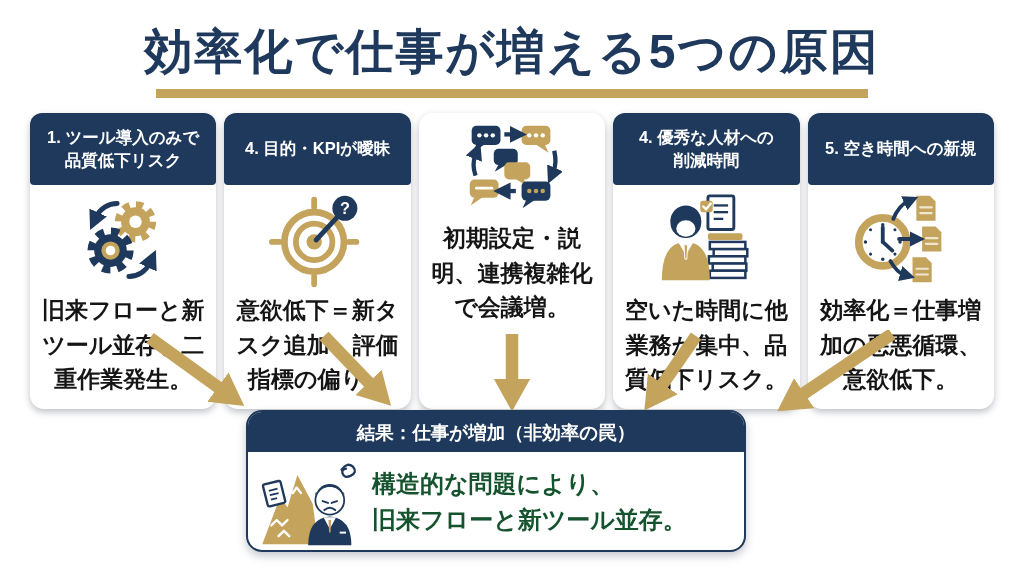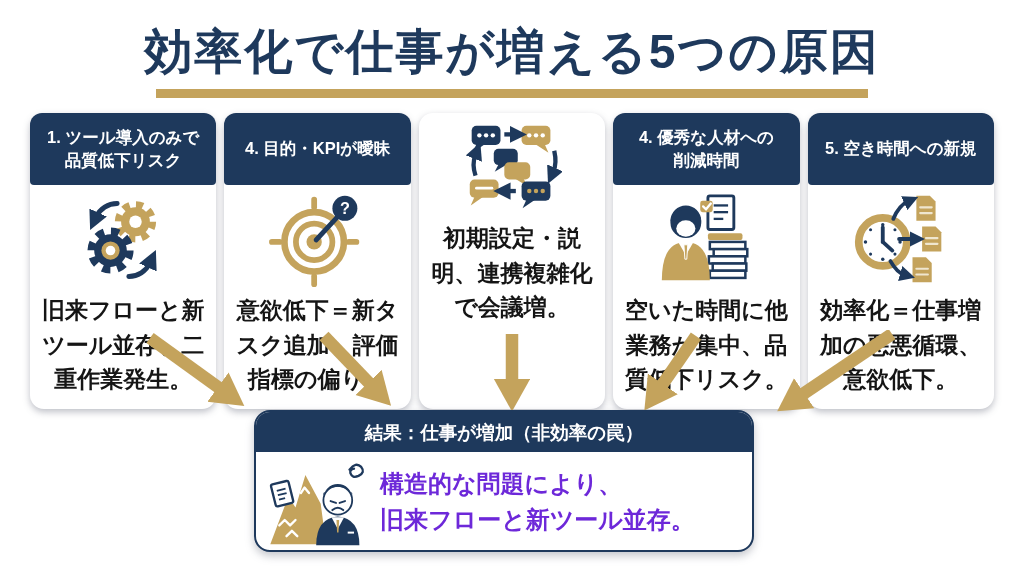--- a/index.html
+++ b/index.html
@@ -34,31 +34,31 @@
   .card-body{display:flex;flex-direction:column;align-items:center;padding:4px 7px 12px;}
   .icon-wrap{height:102px;display:flex;align-items:center;justify-content:center;}
   .card-text{
     margin:2px 0 0;font-size:23px;font-weight:700;color:#151515;
     line-height:1.5;text-align:center;
   }
   
   .arrows-svg{position:absolute;left:0;top:330px;}
   
   .result{
-    position:absolute;left:254px;top:410px;width:500px;height:142px;
+    position:absolute;left:246px;top:410px;width:500px;height:142px;
     border:2.5px solid var(--navy);border-radius:16px;overflow:hidden;background:#fff;
     box-shadow:0 4px 9px rgba(110,115,130,.4);
   }
   .result-header{
     background:var(--navy);color:#fff;font-size:18.5px;font-weight:700;
     text-align:center;padding:8px 0 7px;
   }
   .result-body{display:flex;align-items:center;padding:4px 8px;}
   .result-icon-wrap{width:108px;height:92px;flex:0 0 auto;display:flex;align-items:center;justify-content:center;}
-  .result-text{font-size:24px;font-weight:800;color:#6d28d9;line-height:1.5;margin-left:8px;}
+  .result-text{font-size:24px;font-weight:800;color:#14532d;line-height:1.5;margin-left:8px;}
 </style>
 </head>
 <body>
 
 <div class="canvas">
 
   <div class="title-wrap">
     <h1 class="page-title">効率化で仕事が増える5つの原因</h1>
     <div class="title-underline"></div>
   </div>

